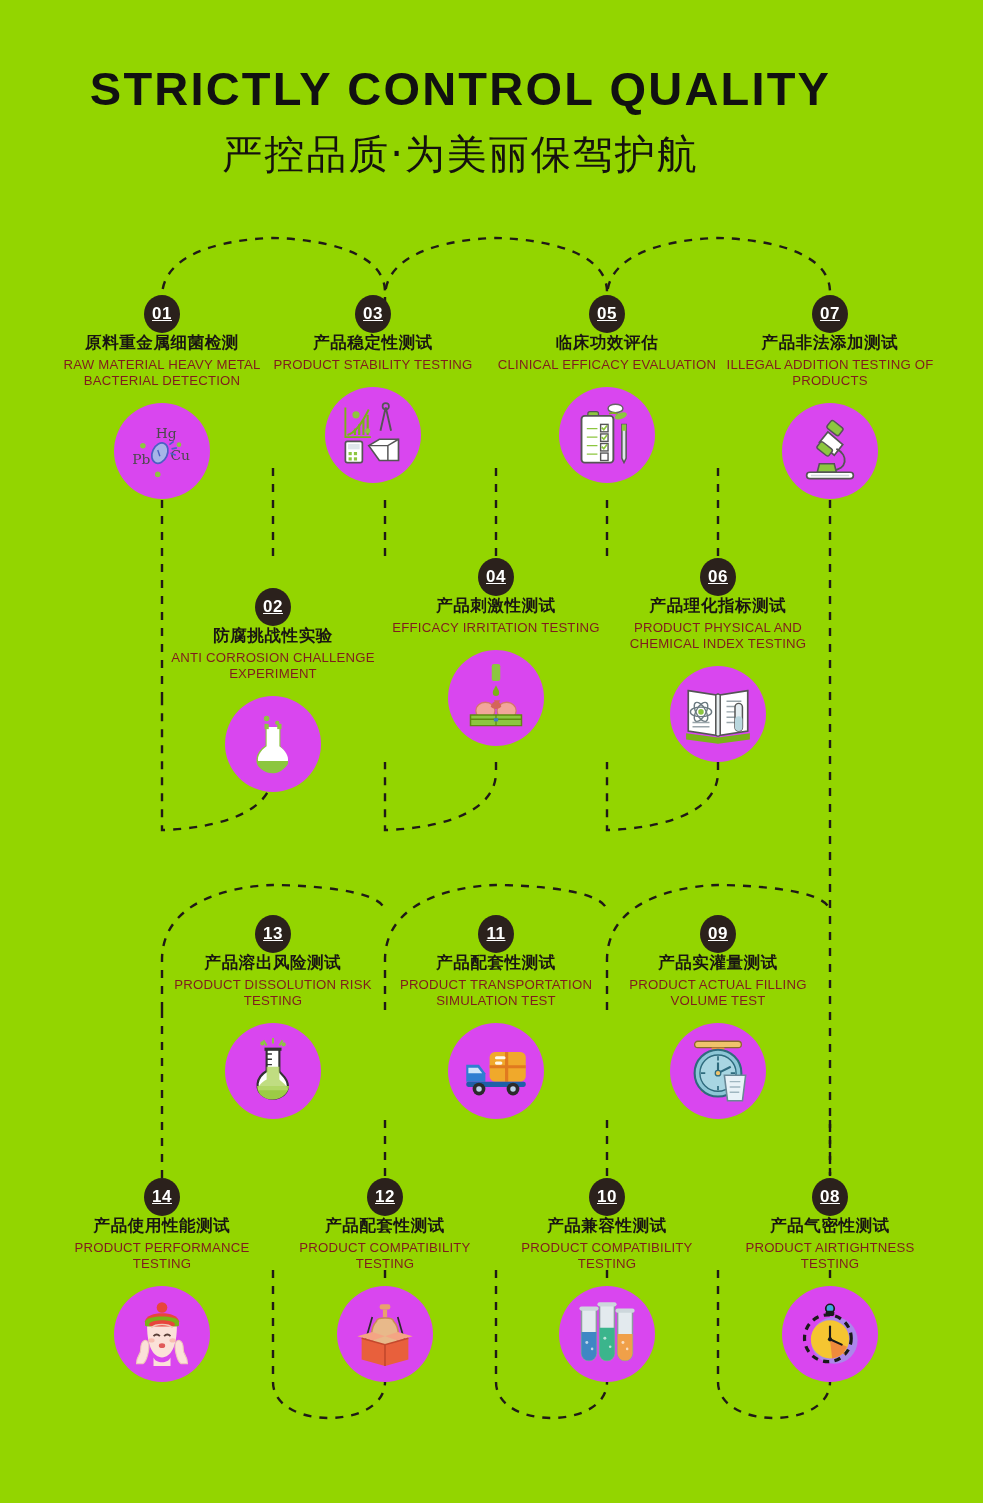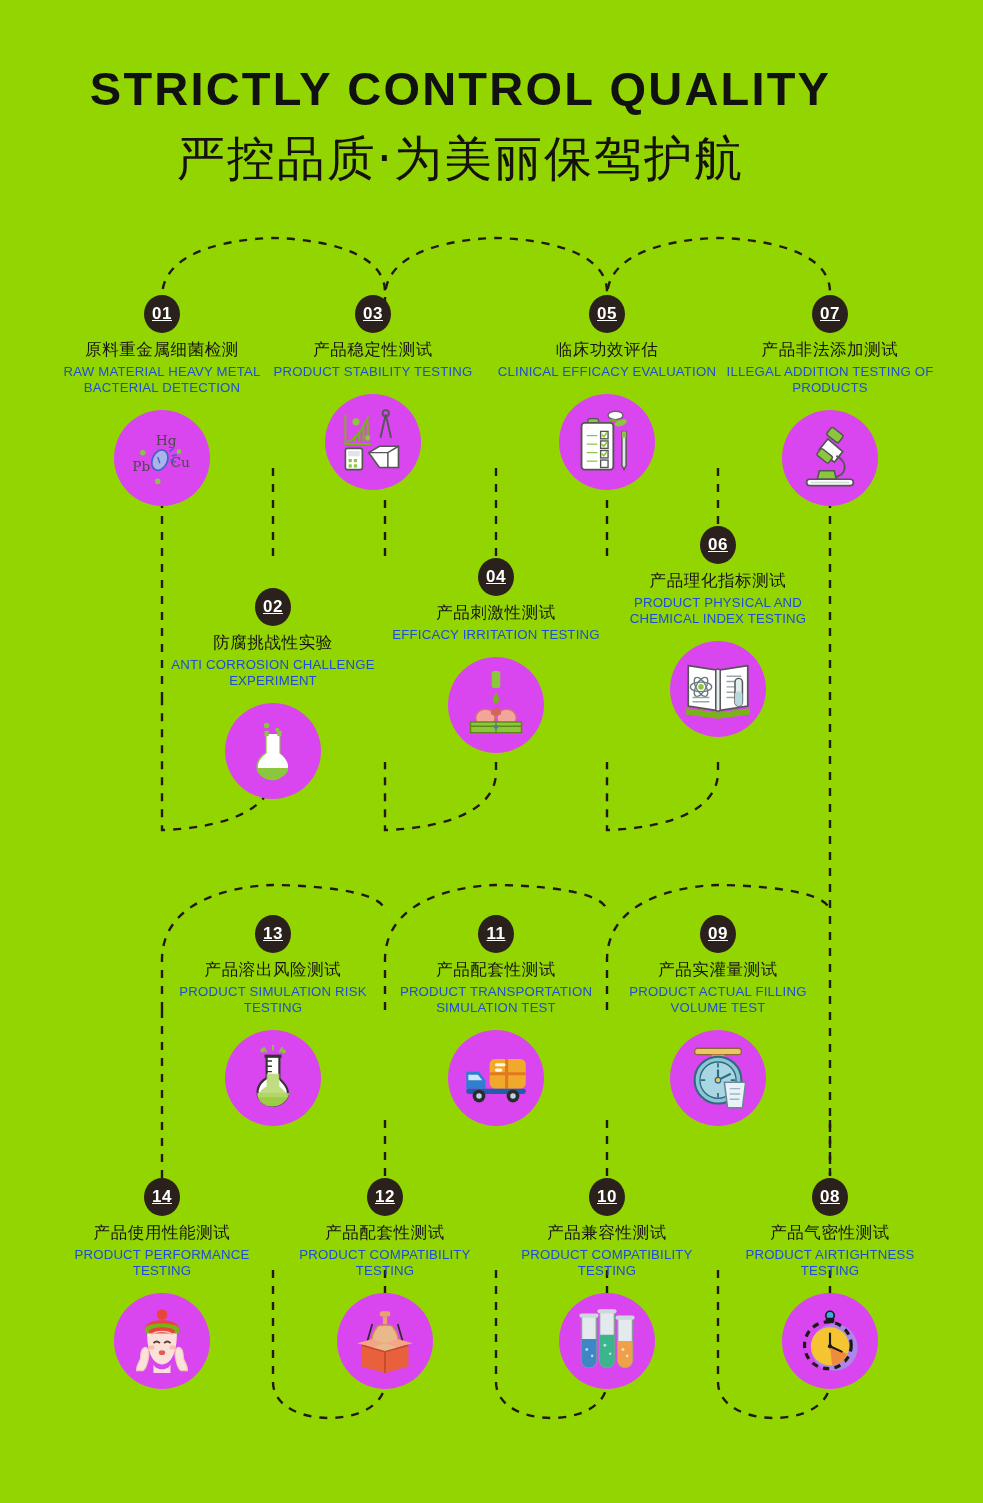--- a/index.html
+++ b/index.html
@@ -18,21 +18,21 @@
     margin-top:64px;
     font-size:47px;
     font-weight:bold;
     letter-spacing:2.2px;
     color:#111111;
     line-height:1.08;
     font-family:"Liberation Sans", sans-serif;
   }
   .title-cn {
     margin-top:12px;
-    font-size:48px;
+    font-size:40px;
     letter-spacing:2px;
     color:#15120e;
     font-family:"DejaVu Sans", sans-serif;
     font-weight:400;
   }
 
   
   svg.lines { position:absolute; top:0; left:0; width:983px; height:1503px; pointer-events:none; }
   svg.lines path, svg.lines line {
     fill:none; stroke:#201a16; stroke-width:2.4;
@@ -43,26 +43,26 @@
   .step { position:absolute; width:230px; text-align:center; }
   .badge {
     width:36px; height:38px; border-radius:50%;
     background:#2b211c; color:#ffffff;
     font-size:17px; font-weight:bold; line-height:38px;
     margin:0 auto; letter-spacing:0.5px;
     font-family:"Liberation Sans", sans-serif;
     text-decoration:underline;
   }
   .label-cn {
-    margin-top:7px; font-size:16.5px; font-weight:normal; color:#191512;
+    font-size:16.5px; font-weight:bold; color:#191512;
     letter-spacing:0.6px; line-height:1.2;
     font-family:"DejaVu Sans", sans-serif;
   }
   .label-en {
-    margin-top:4px; font-size:13.2px; color:#1d4ed8; line-height:1.22;
+    margin-top:4px; font-size:13.2px; color:#7f1d1d; line-height:1.22;
     letter-spacing:0.2px;
     font-family:"Liberation Sans", sans-serif;
     text-align:center;
   }
   .icon-wrap {
     width:96px; height:96px; border-radius:50%;
     background:#d946ef; margin:14px auto 0;
     display:flex; align-items:center; justify-content:center;
     overflow:hidden;
   }
@@ -249,21 +249,21 @@
         <ellipse cx="42" cy="44" rx="9" ry="8" fill="#f2a69a" stroke="#d4776a" stroke-width="1.2"></ellipse>
         <path d="M27,40 c2,-6 8,-8 10,0 c-2,3 -8,3 -10,0" fill="#d4655a"></path>
         <path d="M30,34 l3,5 l3,-5" fill="#d4655a"></path>
         <path d="M8,48 L56,48 L56,58 L8,58 Z" fill="#8cc63f" stroke="#5f8a12" stroke-width="1.4"></path>
         <path d="M32,48 L32,58 M8,52 h48" stroke="#5f8a12" stroke-width="1.2"></path>
         <rect x="30" y="51" width="4" height="3" fill="#3d7fc1"></rect>
       </svg>
     </div>
   </div>
 
-  <div class="step" style="left:603px; top:526px;">
+  <div class="step" style="left:603px; top:558px;">
     <div class="badge">06</div>
     <div class="label-cn">产品理化指标测试</div>
     <div class="label-en">PRODUCT PHYSICAL AND CHEMICAL INDEX TESTING</div>
     <div class="icon-wrap">
       <svg viewBox="0 0 64 64">
         <path d="M4,10 L30,14 L30,52 L4,48 Z" fill="#fff" stroke="#555" stroke-width="1.6"></path>
         <path d="M60,10 L34,14 L34,52 L60,48 Z" fill="#fff" stroke="#555" stroke-width="1.6"></path>
         <path d="M30,14 L32,13 L34,14 L34,52 L32,53 L30,52 Z" fill="#e8eef0" stroke="#555" stroke-width="1.3"></path>
         <ellipse cx="16" cy="30" rx="10" ry="4.5" fill="none" stroke="#6b7a80" stroke-width="1.3"></ellipse>
         <ellipse cx="16" cy="30" rx="10" ry="4.5" transform="rotate(60 16 30)" fill="none" stroke="#6b7a80" stroke-width="1.3"></ellipse>
@@ -281,21 +281,21 @@
         <rect x="48" y="22" width="7" height="26" rx="3.5" fill="#e4edf0" stroke="#555" stroke-width="1.4"></rect>
         <rect x="48" y="34" width="7" height="14" rx="3.5" fill="#b9d7de"></rect>
         <path d="M2,50 L32,54 L62,50 L62,56 L32,60 L2,56 Z" fill="#7ab317"></path>
       </svg>
     </div>
   </div>
 
   <div class="step" style="left:158px; top:915px;">
     <div class="badge">13</div>
     <div class="label-cn">产品溶出风险测试</div>
-    <div class="label-en">PRODUCT SIMULATION RISK TESTING</div>
+    <div class="label-en">PRODUCT DISSOLUTION RISK TESTING</div>
     <div class="icon-wrap">
       <svg viewBox="0 0 64 64">
         <g stroke="#8cc63f" stroke-width="1.8" fill="none">
             <path d="M26,8 l-3,-5"></path>
             <path d="M32,6 l0,-5"></path>
             <path d="M38,8 l3,-5"></path>
           </g>
         <circle cx="22" cy="6" r="2" fill="#8cc63f"></circle>
           <circle cx="42" cy="7" r="2" fill="#8cc63f"></circle>
         <path d="M26,12 L26,32 C16,38 14,50 24,56 C33,61 46,56 46,46 C46,38 38,34 38,32 L38,12" fill="#fff" stroke="#333" stroke-width="2"></path>

